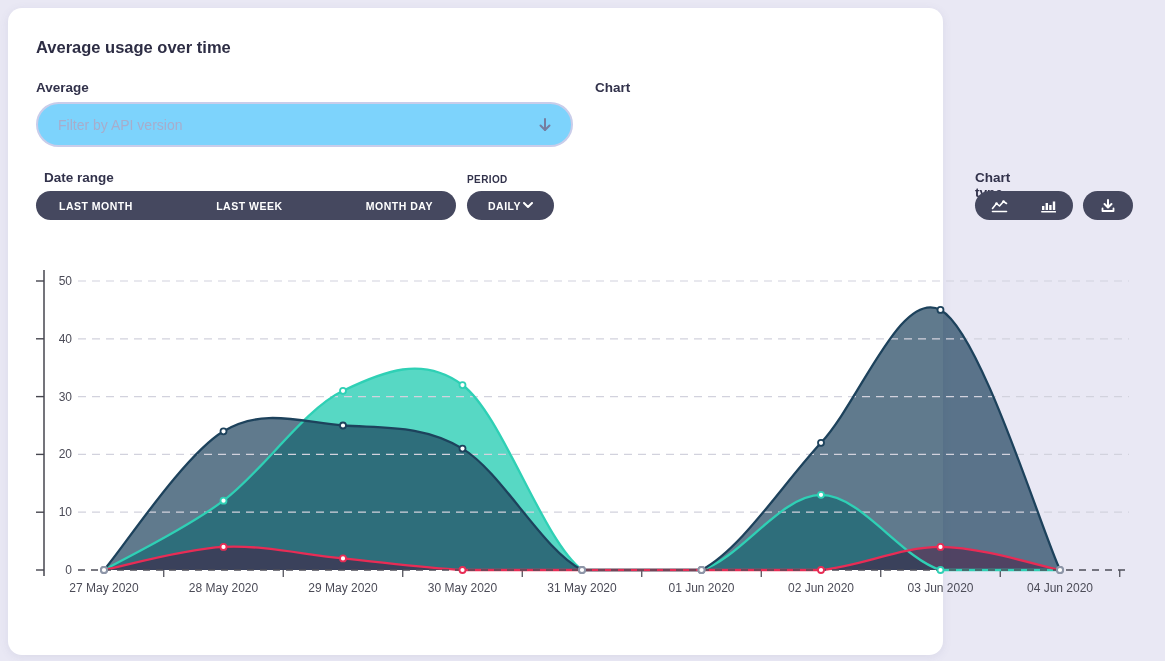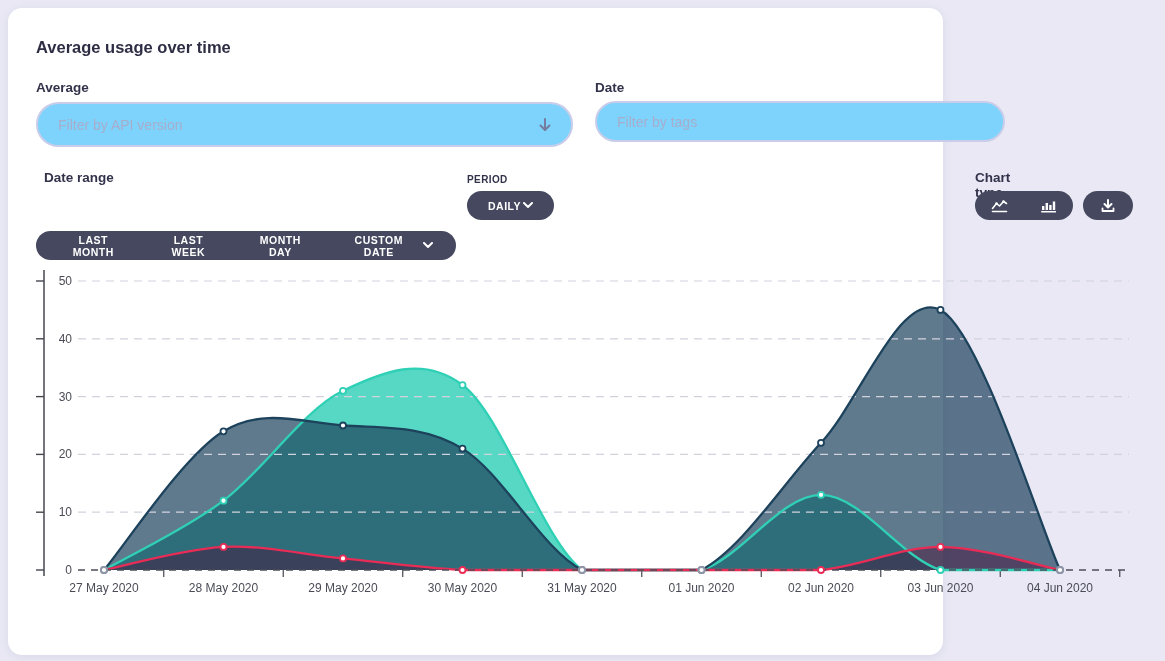--- a/index.html
+++ b/index.html
@@ -62,43 +62,32 @@
   <div class="abs text-input" style="left:28px;top:94px;width:537px;height:45px;">
     <input type="text" placeholder="Filter by API version" style="">
     <span style="margin-left:auto;">
       <svg width="16" height="16" viewBox="0 0 16 16">
         <line x1="8" y1="2" x2="8" y2="13" stroke="#767da0" stroke-width="2" stroke-linecap="round"></line>
         <polyline points="3.5,8.5 8,13 12.5,8.5" fill="none" stroke="#767da0" stroke-width="2" stroke-linecap="round" stroke-linejoin="round"></polyline>
       </svg>
     </span>
   </div>
 
-  <div class="abs field-label" style="left:587px;top:72px;">Date</div>
-  <div class="abs text-input" style="left:587px;top:93px;width:410px;height:41px;">
-    <input type="text" placeholder="Filter by tags" style="">
-  </div>
+  <div class="abs field-label" style="left:587px;top:72px;">Chart</div>
 
   <div class="abs field-label" style="left:28px;top:162px;padding-left:8px;">Date range</div>
-  <div class="abs dark-pill" style="left:28px;top:183px;width:420px;justify-content:space-between;padding:8px 8px;box-sizing:border-box;margin-top:40px;">
+  <div class="abs dark-pill" style="left:28px;top:183px;width:420px;justify-content:space-between;padding:8px 8px;box-sizing:border-box;">
     <button class="seg-btn">
       <span>LAST MONTH</span>
     </button>
     <button class="seg-btn">
       <span>LAST WEEK</span>
     </button>
     <button class="seg-btn">
       <span>MONTH DAY</span>
-    </button>
-    <button class="seg-btn">
-      <span>CUSTOM DATE</span>
-      <span>
-        <svg width="10" height="7" viewBox="0 0 10 7">
-            <polyline points="1,1 5,5 9,1" fill="none" stroke="#fff" stroke-width="2" stroke-linecap="round" stroke-linejoin="round"></polyline>
-          </svg>
-      </span>
     </button>
   </div>
 
   <div class="abs small-label" style="left:459px;top:166px;text-align:center;">PERIOD</div>
   <button class="abs dark-pill" style="left:459px;top:183px;width:87px;justify-content:center;gap:2px;border:none;cursor:pointer;font-family:'Liberation Sans',sans-serif;font-size:10.5px;font-weight:700;letter-spacing:.5px;">
     <span>DAILY</span>
     <span>
       <svg width="10" height="7" viewBox="0 0 10 7">
           <polyline points="1,1 5,5 9,1" fill="none" stroke="#fff" stroke-width="2" stroke-linecap="round" stroke-linejoin="round"></polyline>
         </svg>

